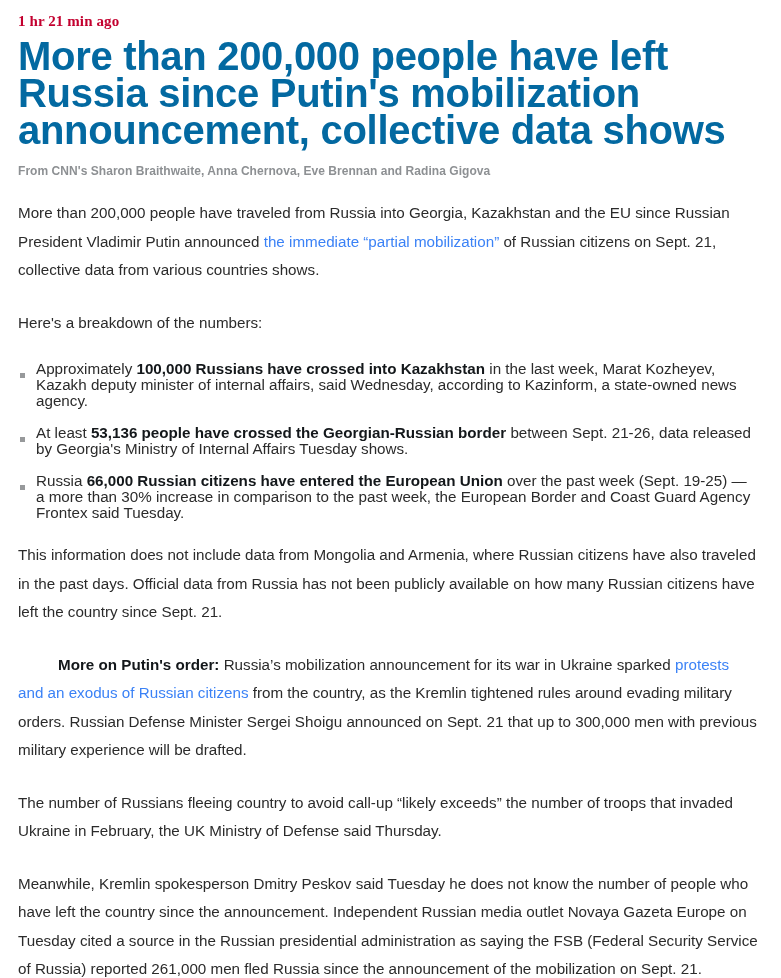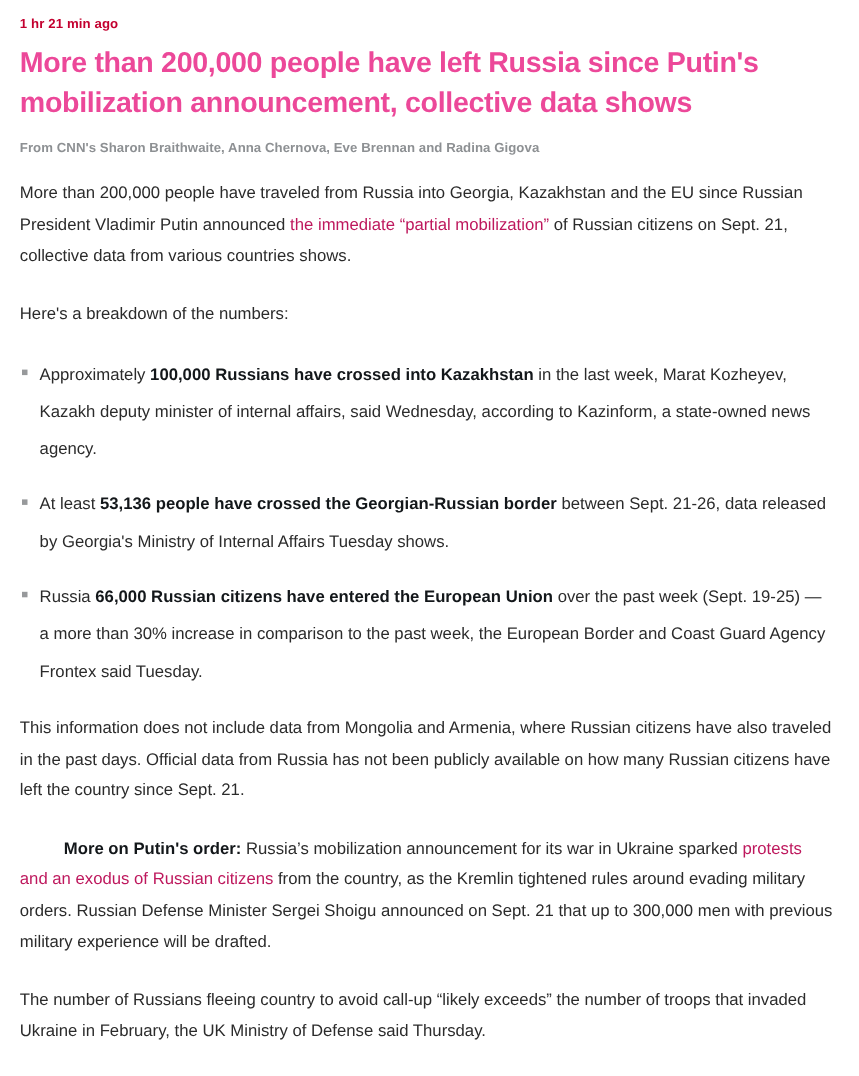--- a/index.html
+++ b/index.html
@@ -13,29 +13,30 @@
     font-family: "Liberation Sans", sans-serif;
     -webkit-font-smoothing: antialiased;
   }
   .article {
     width: 781px;
     box-sizing: border-box;
     padding: 14px 18px 10px 18px;
   }
   .timestamp {
     color: #c3002f;
-    font-size: 12px;
+    font-size: 15px;
     font-weight: 600;
     letter-spacing: 0.1px;
     line-height: 14px;
     margin: 0 0 10px 0;
+    font-family: Liberation Serif, serif;
   }
   .headline {
-    color: #ec4899;
-    font-size: 26px;
+    color: #0369a1;
+    font-size: 40px;
     font-weight: 700;
     line-height: 37px;
     letter-spacing: -0.3px;
     margin: 0 0 14px 0;
     max-width: 740px;
   }
   .byline {
     color: #8d9093;
     font-size: 12px;
     font-weight: 700;
@@ -50,39 +51,39 @@
     margin: 0 0 24px 0;
     max-width: 740px;
   }
   p.body-par:last-child { margin-bottom: 0; }
   .lead-in {
     font-weight: 700;
     color: #13171a;
     margin-left: 40px;
   }
   .link {
-    color: #be185d;
+    color: #3b82f6;
     text-decoration: none;
     text-align: center;
   }
   strong.hl {
     font-weight: 700;
     color: #13171a;
   }
   ul.bullets {
     list-style: none;
     margin: 0 0 20px 0;
     padding: 0;
     max-width: 740px;
   }
   ul.bullets li {
     position: relative;
     color: #2b2b2b;
     font-size: 15.2px;
-    line-height: 34px;
+    line-height: 16px;
     padding-left: 18px;
     margin-bottom: 16px;
   }
   ul.bullets li:last-child { margin-bottom: 0; }
   .sq {
     position: absolute;
     left: 2px;
     top: 12px;
     width: 5px;
     height: 5px;

